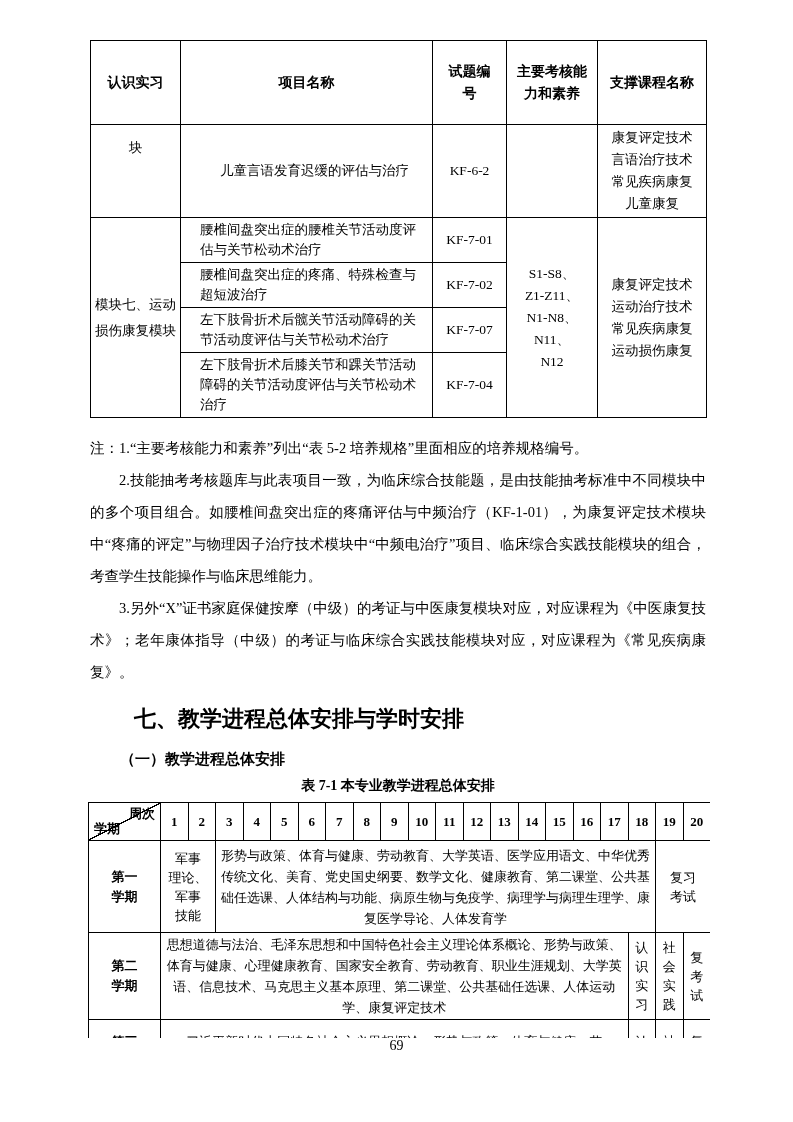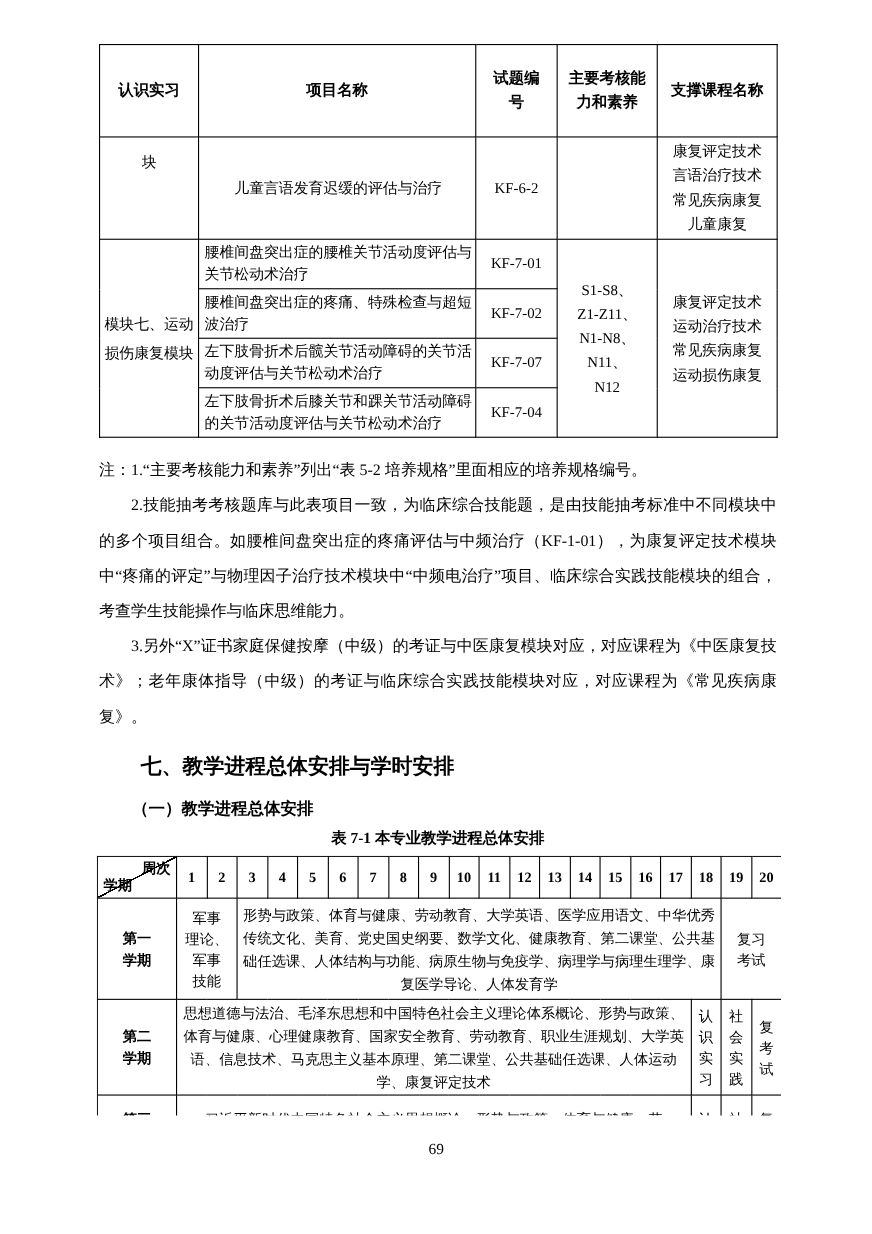--- a/index.html
+++ b/index.html
@@ -27,30 +27,30 @@
   .pre { white-space:pre-line; }
 
   
   .t1 td,.t1 th { font-size:13.5px; padding:2px 3px; }
   .t1 th { font-weight:bold; font-size:14px; line-height:22px; }
   .t1 .h-row { height:84px; }
   .t1 .r-prev { height:86px; }
   .t1 .r-sm { height:45px; }
   .t1 .module-tail { vertical-align:top; padding-top:14px; }
   .t1 .module7 { line-height:26px; word-break:break-all; }
-  .t1 .proj { text-align:left; padding-left:5px; line-height:20px; }
+  .t1 .proj { text-align:left; padding-left:19px; line-height:20px; }
   .t1 .proj-c { text-align:center; }
   .t1 .support,.t1 .ability { line-height:22px; }
 
   
   .notes { margin-top:14px; font-size:14.5px; line-height:32px; text-align:justify; word-break:break-all; }
   .notes p.indent { text-indent:2em; }
 
   
-  .sec-heading { margin-top:16px; font-size:19px; font-weight:bold; text-indent:2em;
+  .sec-heading { margin-top:16px; font-size:22px; font-weight:bold; text-indent:2em;
                  font-family:"Liberation Sans","DejaVu Sans",sans-serif; }
   .sec-sub { margin-top:16px; font-size:15px; font-weight:bold; text-indent:2em; }
   .tbl-caption { margin-top:8px; font-size:14px; font-weight:bold; text-align:center; }
 
   
   .t2-wrap { margin-top:7px; margin-left:-2px; width:622px; height:236px; overflow:hidden; }
   .t2 td { font-size:13px; padding:1px 2px; word-break:break-all; }
   .t2 .head-row { height:38px;margin-left:16px; }
   .t2 .weeknum { font-weight:bold; }
   .t2 .term { font-weight:bold; line-height:20px; }

